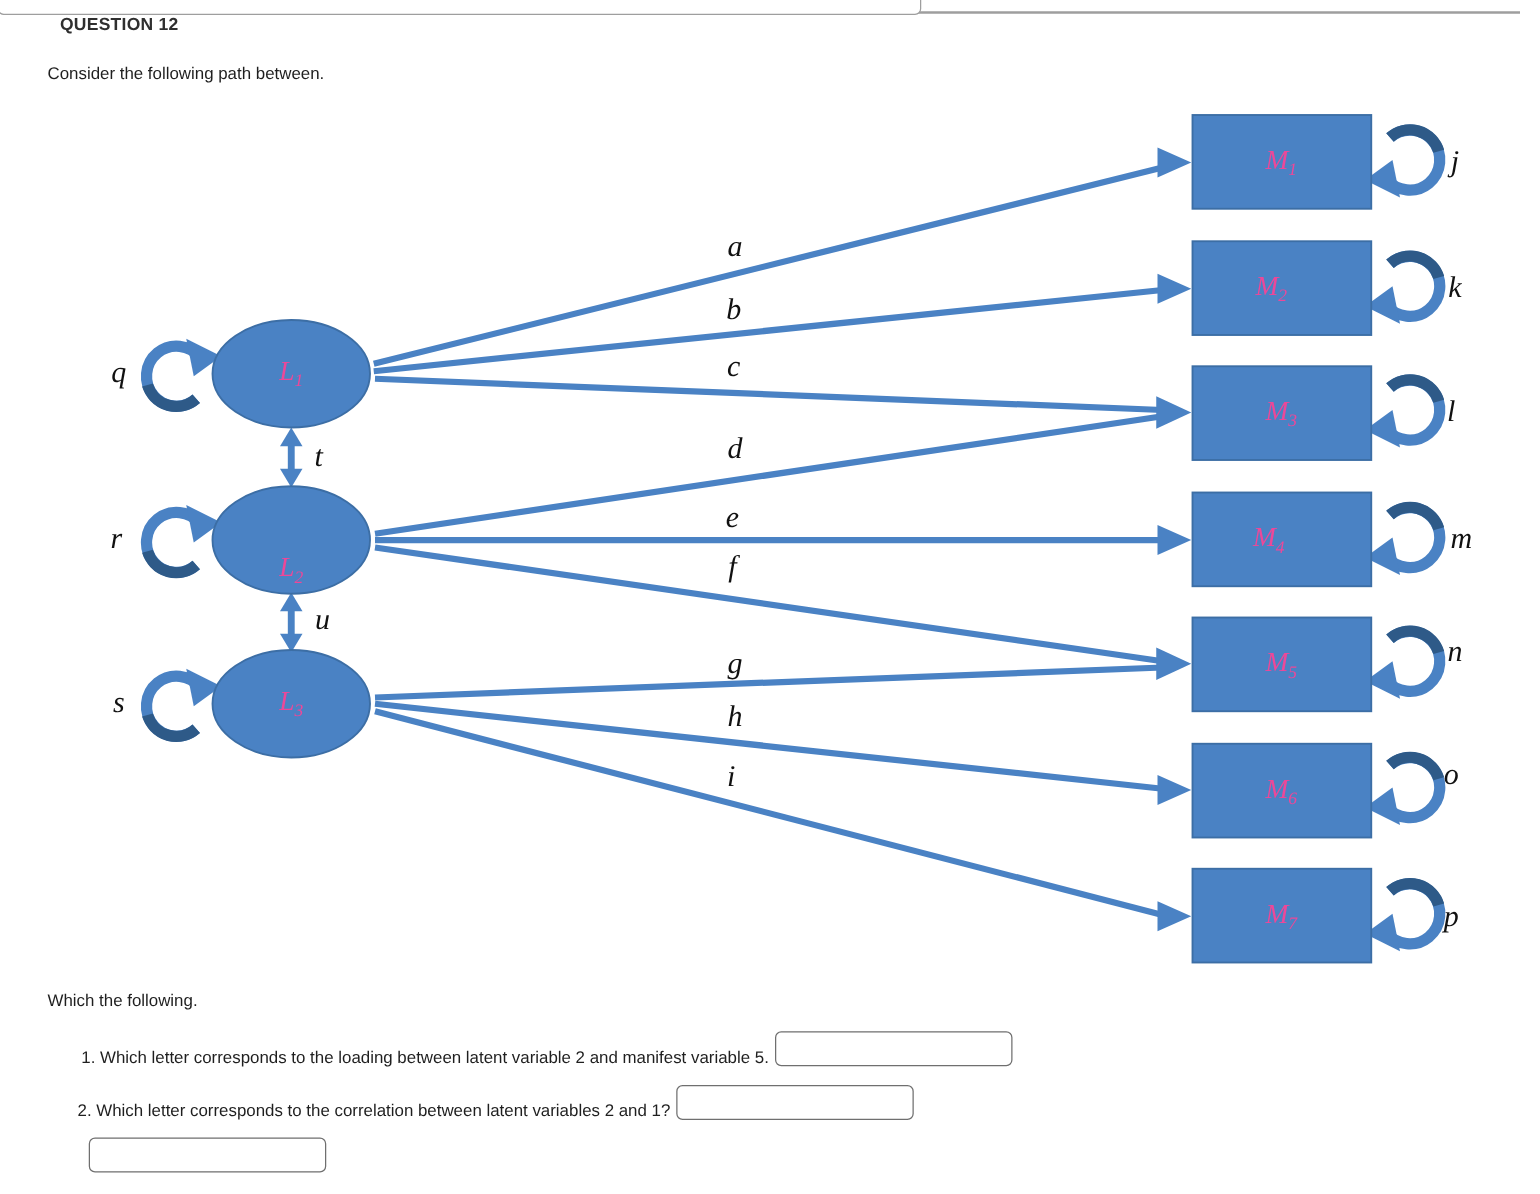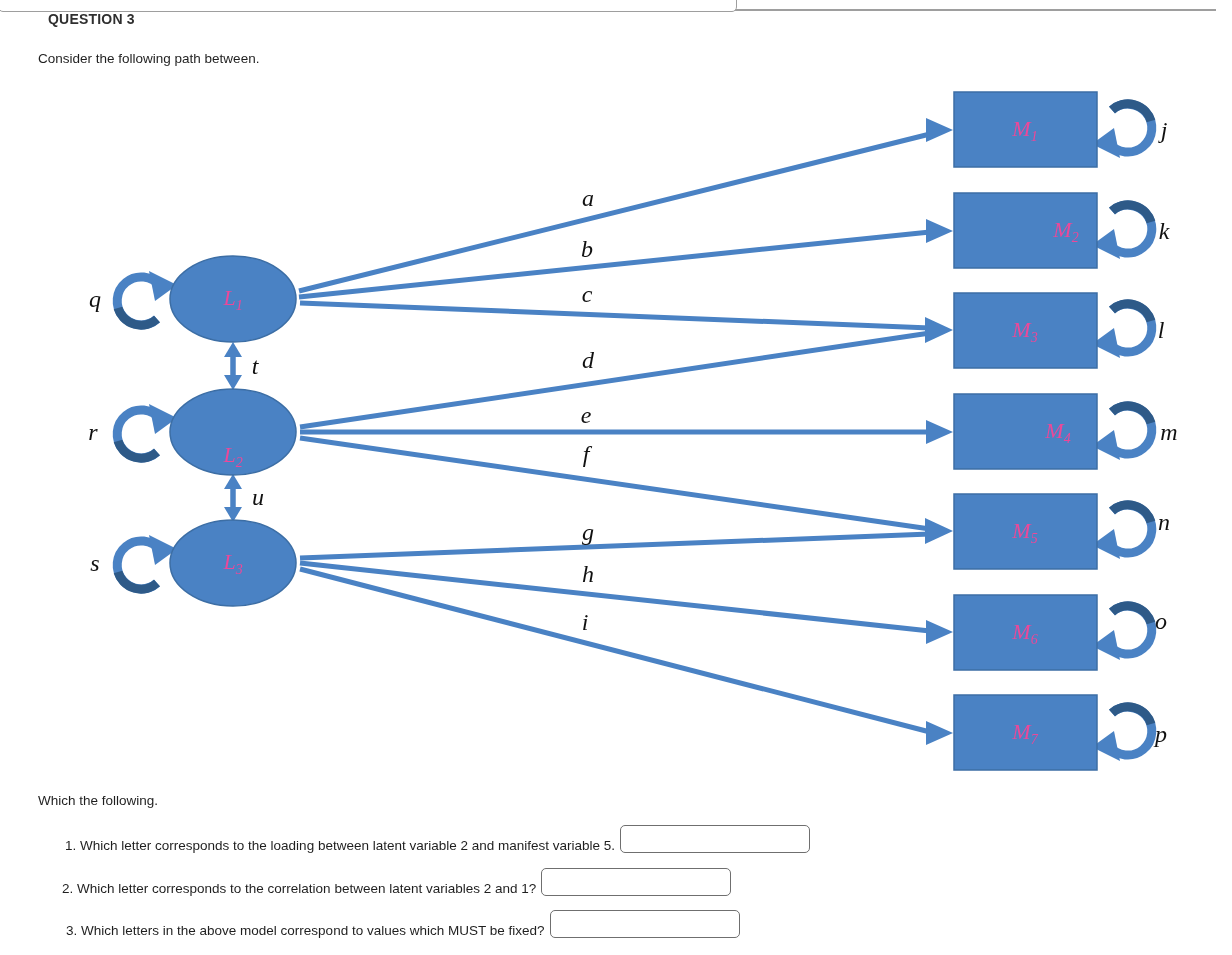--- a/index.html
+++ b/index.html
@@ -29,21 +29,21 @@
   #row-q1{left:65px;top:825px;}
   #row-q2{left:62px;top:868px;}
   #row-q3{left:66px;top:910px;}
 </style>
 </head>
 <body>
 
 <div class="top-rule"></div>
 <div class="top-box-remnant"></div>
 
-<div class="q-head">QUESTION 3</div>
+<div class="q-head">QUESTION 12</div>
 <div class="intro">Consider the following path between.</div>
 
 <svg class="diagram" viewBox="0 0 1232 955">
   <defs>
     <g id="loop">
       <path d="M 16,20 A 24 24 0 1 1 19,-13" stroke="#4a82c4" stroke-width="9" fill="none"></path>
       <path d="M 16,20 A 24 24 0 0 1 -23,9" stroke="#2e5a88" stroke-width="9" fill="none"></path>
       <polygon points="8,-28 36,-14 14,2" fill="#4a82c4"></polygon>
     </g>
   </defs>
@@ -103,23 +103,23 @@
   <rect x="954" y="494" width="143" height="75" fill="#4a82c4" stroke="#3c6ea5" stroke-width="1.5"></rect>
   <rect x="954" y="595" width="143" height="75" fill="#4a82c4" stroke="#3c6ea5" stroke-width="1.5"></rect>
   <rect x="954" y="695" width="143" height="75" fill="#4a82c4" stroke="#3c6ea5" stroke-width="1.5"></rect>
 </svg>
 
 <div class="node-lbl" style="left:233px;top:299px;"><span>L</span><span class="sub">1</span></div>
 <div class="node-lbl" style="left:233px;top:456px;"><span>L</span><span class="sub">2</span></div>
 <div class="node-lbl" style="left:233px;top:563px;"><span>L</span><span class="sub">3</span></div>
 
 <div class="node-lbl" style="left:1025px;top:130px;"><span>M</span><span class="sub">1</span></div>
-<div class="node-lbl" style="left:1066px;top:231px;"><span>M</span><span class="sub">2</span></div>
+<div class="node-lbl" style="left:1017px;top:231px;"><span>M</span><span class="sub">2</span></div>
 <div class="node-lbl" style="left:1025px;top:331px;"><span>M</span><span class="sub">3</span></div>
-<div class="node-lbl" style="left:1058px;top:432px;text-align:center;"><span>M</span><span class="sub">4</span></div>
+<div class="node-lbl" style="left:1015px;top:432px;text-align:center;"><span>M</span><span class="sub">4</span></div>
 <div class="node-lbl" style="left:1025px;top:532px;"><span>M</span><span class="sub">5</span></div>
 <div class="node-lbl" style="left:1025px;top:633px;"><span>M</span><span class="sub">6</span></div>
 <div class="node-lbl" style="left:1025px;top:733px;font-family:Liberation Serif, serif;"><span>M</span><span class="sub">7</span></div>
 
 <div class="lbl" style="left:95px;top:299px;">q</div>
 <div class="lbl" style="left:93px;top:432px;">r</div>
 <div class="lbl" style="left:95px;top:563px;">s</div>
 
 <div class="lbl" style="left:255px;top:366px;">t</div>
 <div class="lbl" style="left:258px;top:497px;">u</div>
@@ -146,15 +146,14 @@
 
 <div class="q-row" id="row-q1">
   <span>1. Which letter corresponds to the loading between latent variable 2 and manifest variable 5.</span>
   <input type="text" value="" style="">
 </div>
 <div class="q-row" id="row-q2">
   <span>2. Which letter corresponds to the correlation between latent variables 2 and 1?</span>
   <input type="text" value="" style="">
 </div>
 <div class="q-row" id="row-q3">
-  <span>3. Which letters in the above model correspond to values which MUST be fixed?</span>
   <input type="text" value="" style="">
 </div>
 
 </body></html>

